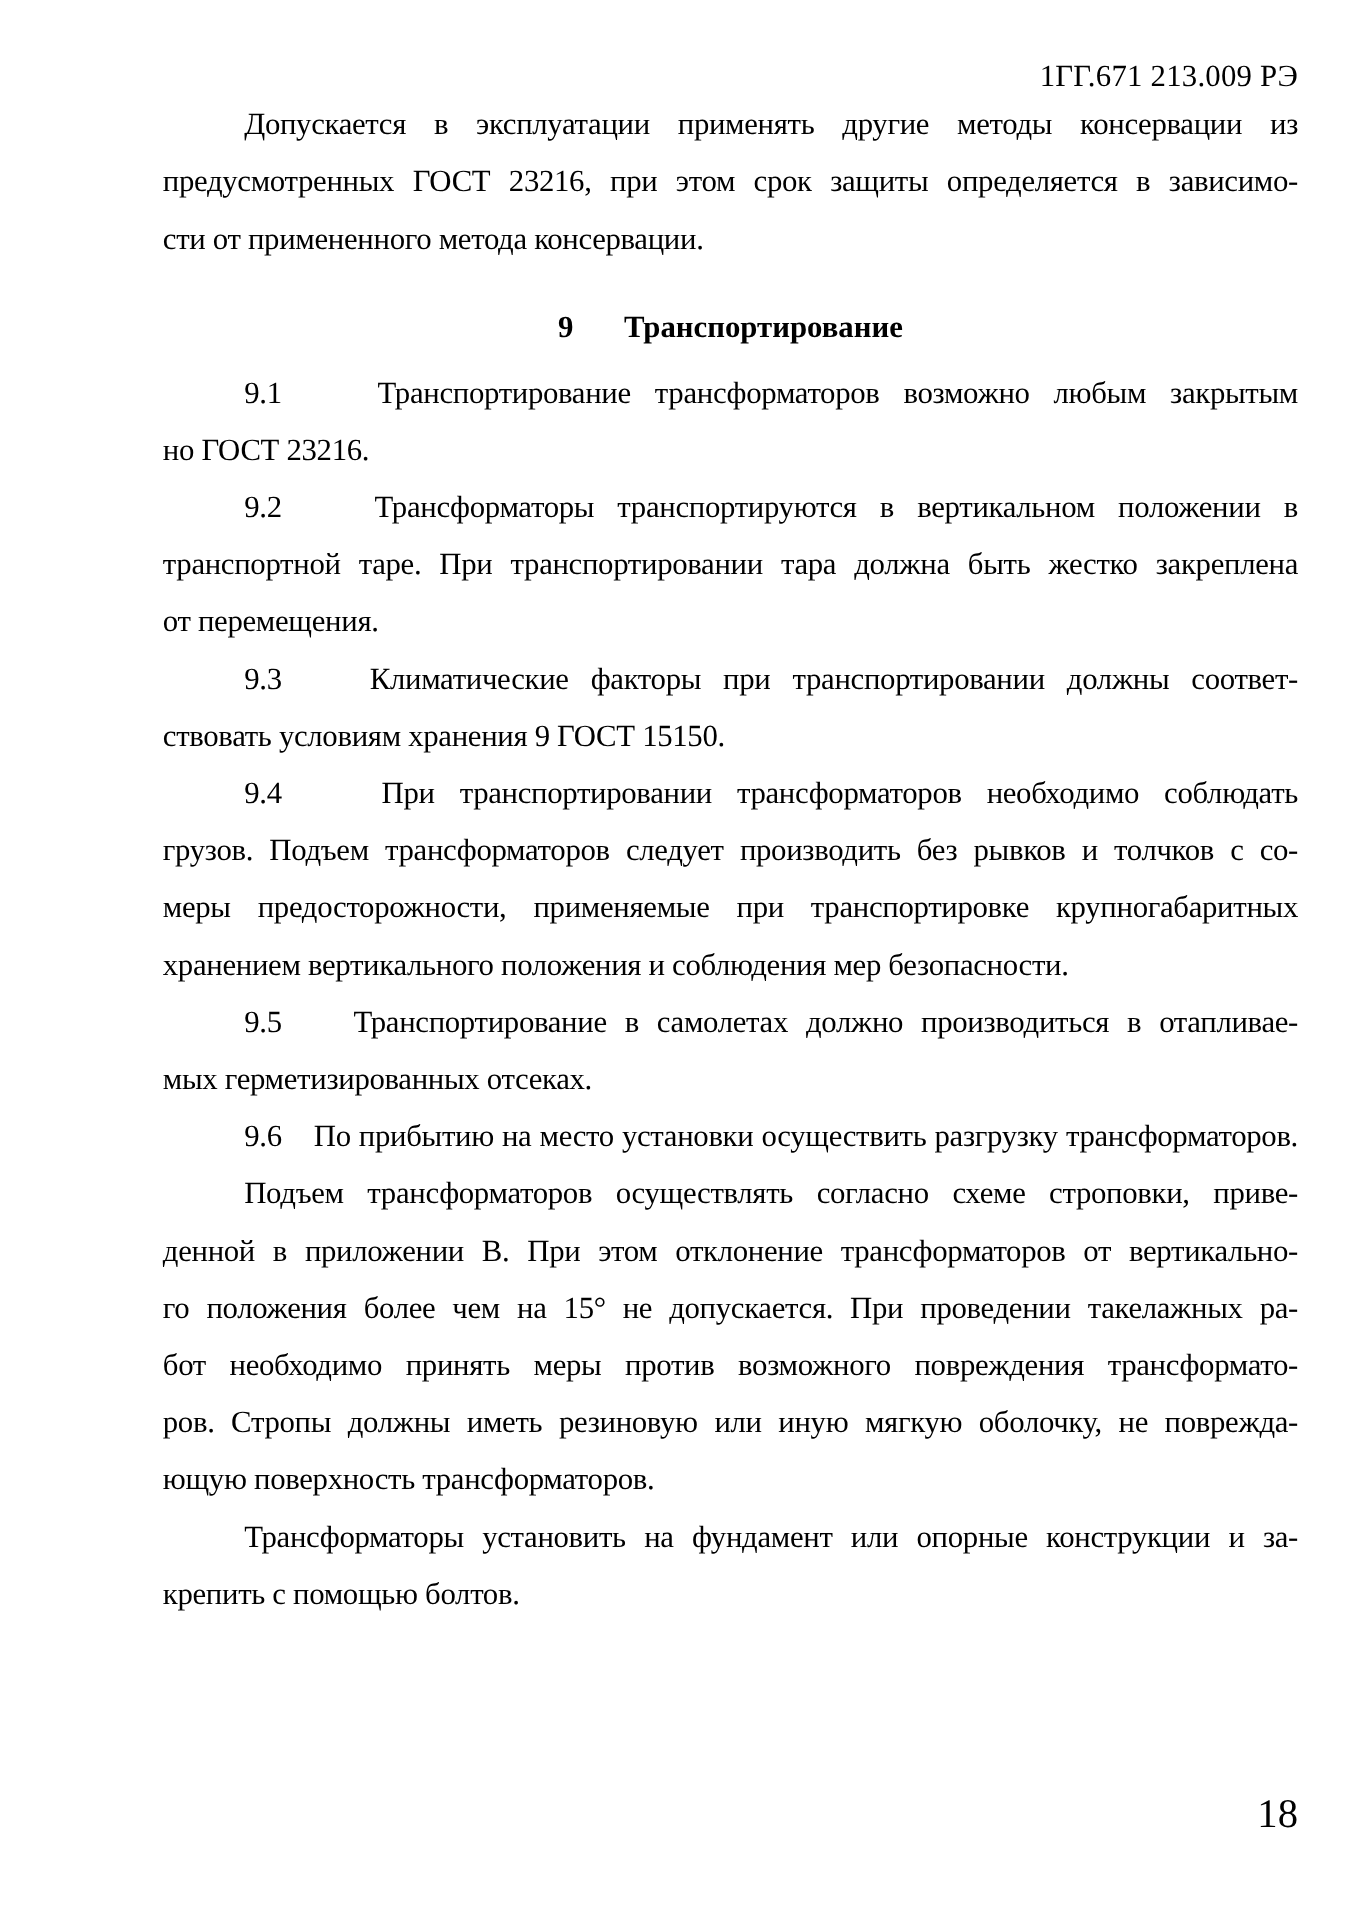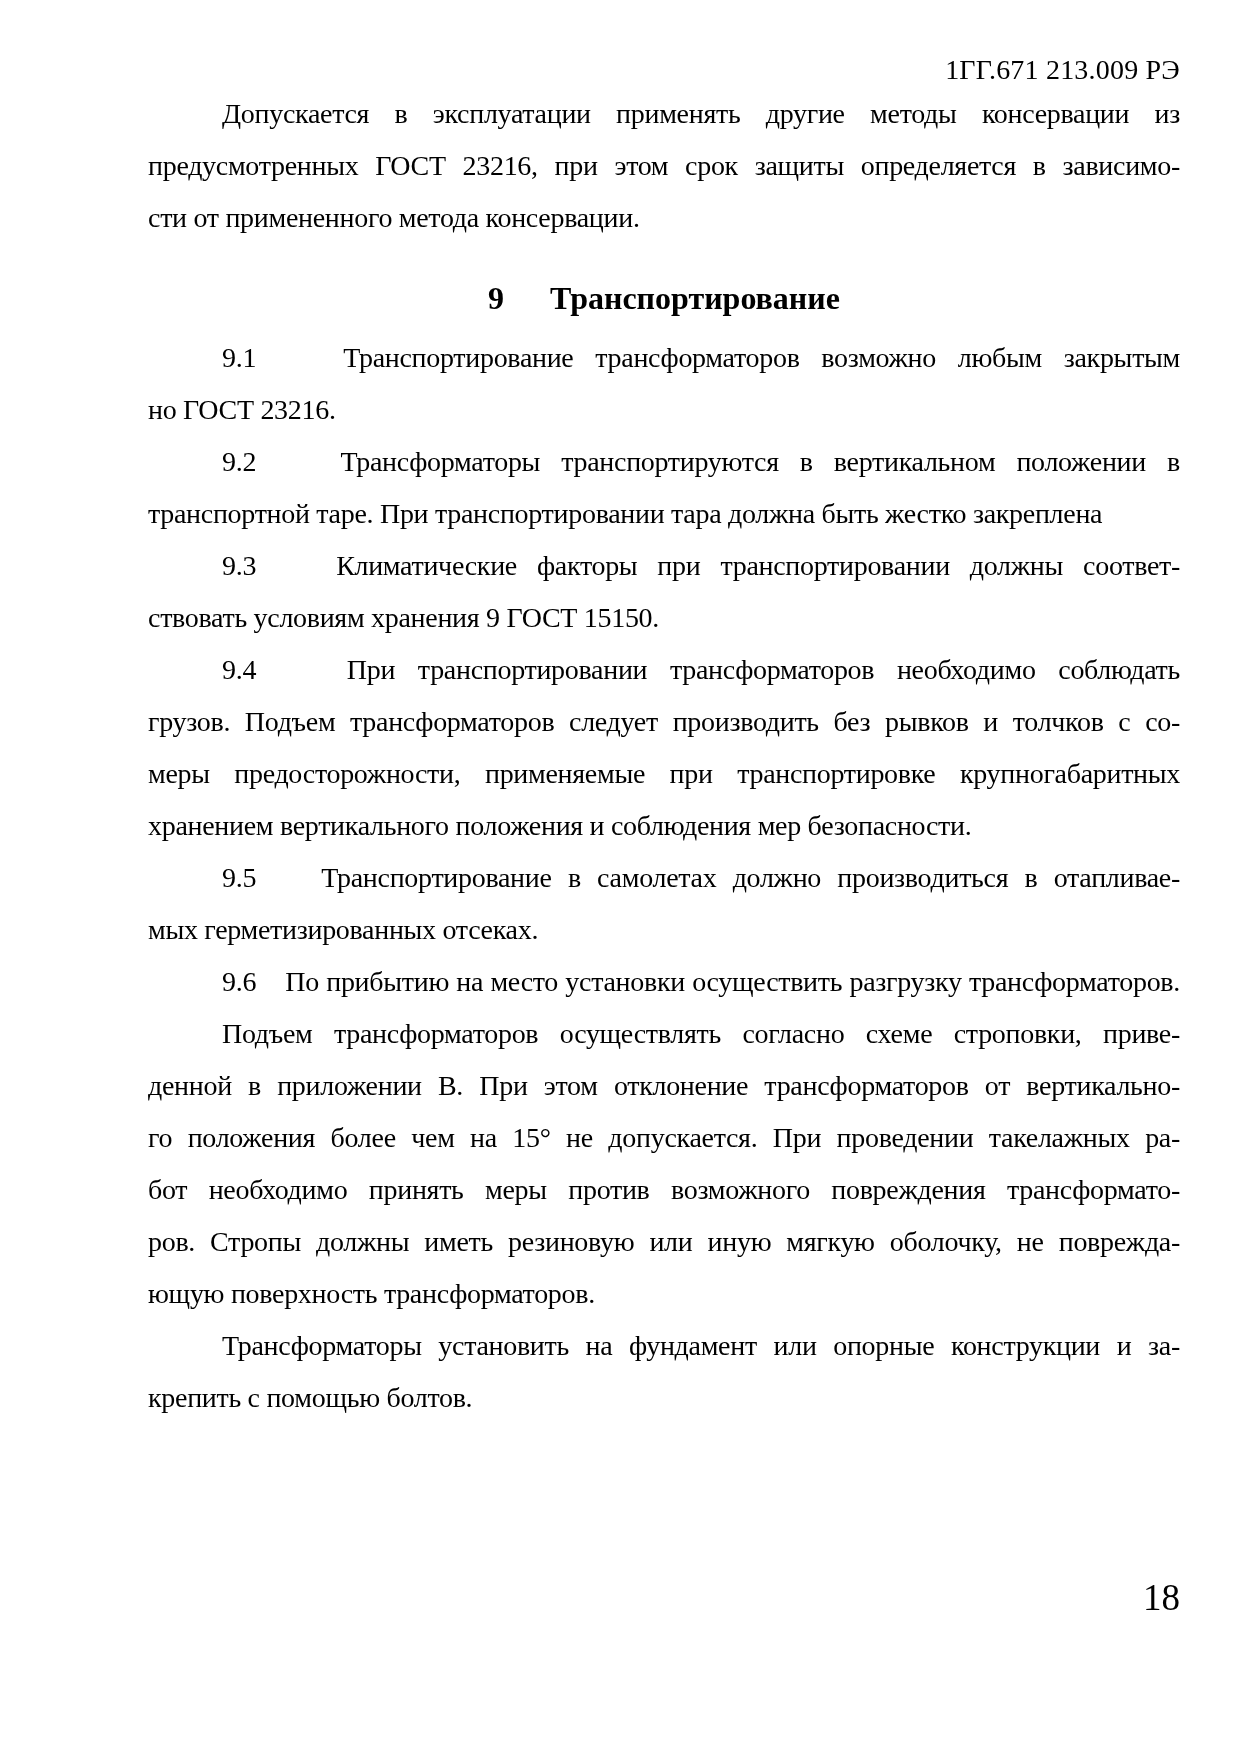--- a/index.html
+++ b/index.html
@@ -41,21 +41,21 @@
     text-indent: 74px;
   }
   .para .ln:last-child {
     text-align-last: left;
   }
   .para.single-fill .ln:last-child {
     text-align-last: justify;
   }
   .section-heading {
     margin: 28px 0 8px 0;
-    font-size: 32px;
+    font-size: 28px;
     font-weight: bold;
     line-height: 52px;
     text-align: center;
     letter-spacing: 0;
   }
   .section-heading .heading-number {
     margin-right: 46px;
   }
   .page-number {
     margin-top: 148px;
@@ -80,20 +80,21 @@
   <h2 class="section-heading"><span class="heading-number">9</span><span>Транспортирование</span></h2>
 
   <p class="para">
       <span class="ln">9.1&nbsp;&nbsp;&nbsp; Транспортирование трансформаторов возможно любым закрытым</span>
       <span class="ln">но ГОСТ 23216.</span>
     </p>
 
   <p class="para">
       <span class="ln">9.2&nbsp;&nbsp;&nbsp; Трансформаторы транспортируются в вертикальном положении в</span>
       <span class="ln">транспортной таре. При транспортировании тара должна быть жестко закреплена</span>
+      <span class="ln">от перемещения.</span>
     </p>
 
   <p class="para">
       <span class="ln">9.3&nbsp;&nbsp;&nbsp; Климатические факторы при транспортировании должны соответ-</span>
       <span class="ln">ствовать условиям хранения 9 ГОСТ 15150.</span>
     </p>
 
   <p class="para">
       <span class="ln">9.4&nbsp;&nbsp;&nbsp; При транспортировании трансформаторов необходимо соблюдать</span>
       <span class="ln">грузов. Подъем трансформаторов следует производить без рывков и толчков с со-</span>

